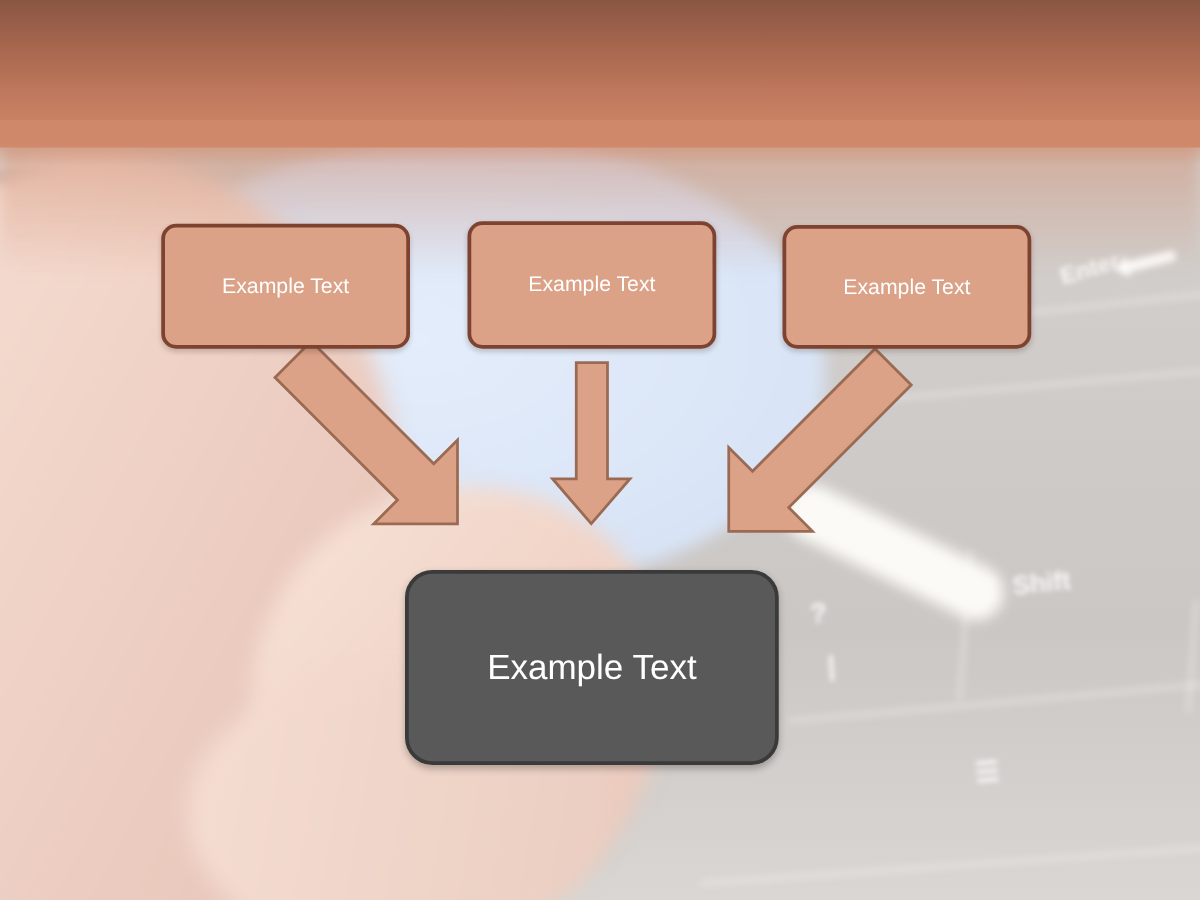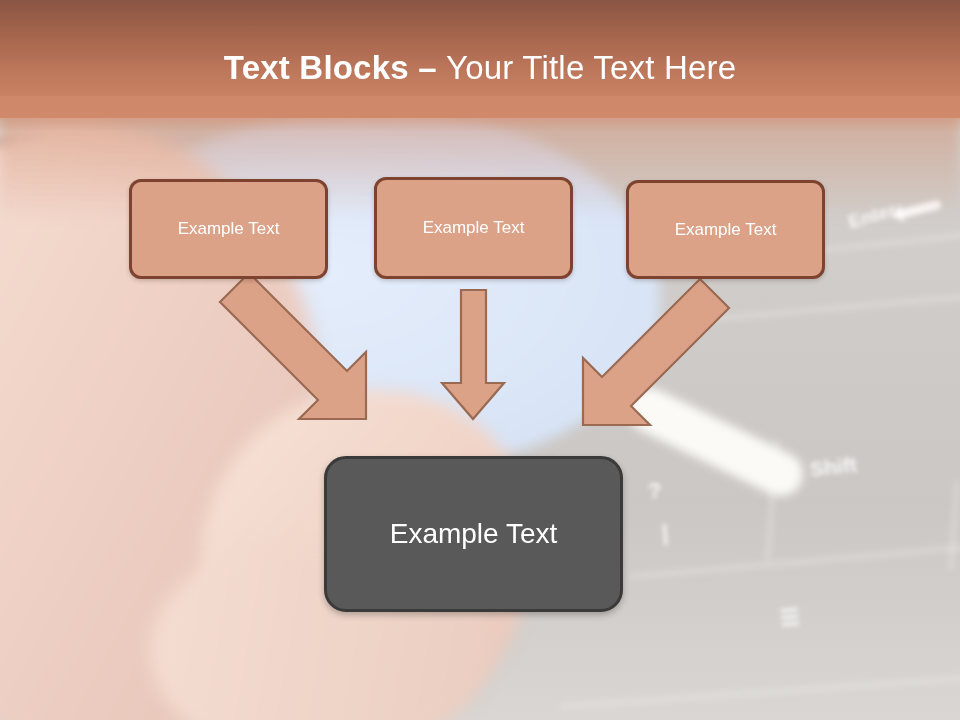--- a/index.html
+++ b/index.html
@@ -273,23 +273,20 @@
     <div class="hand-shadow"></div>
     <div class="hand"></div>
     <div class="finger"></div>
     <div class="finger2"></div>
 
     <div class="warm-wash"></div>
   </div>
 
   <div class="header-band"></div>
   <div class="header-fade"></div>
-  <div class="slide-title">
-    <span class="t-bold">Text Blocks </span><span class="t-bold">– </span><span class="t-reg">Your Title Text Here</span>
-  </div>
 
   <svg class="arrow-svg" viewBox="0 0 960 720">
 
     <polygon class="arrow-shape" points="231,291 249,273 347,371 366,352 366,419 299,419 318,400 220,302"></polygon>
 
     <polygon class="arrow-shape" points="461,290 486,290 486,383 504,383 473,419 442,383 461,383"></polygon>
 
     <polygon class="arrow-shape" points="711,290 729,308 631,406 650,425 583,425 583,358 602,377 700,279"></polygon>
   </svg>
 

